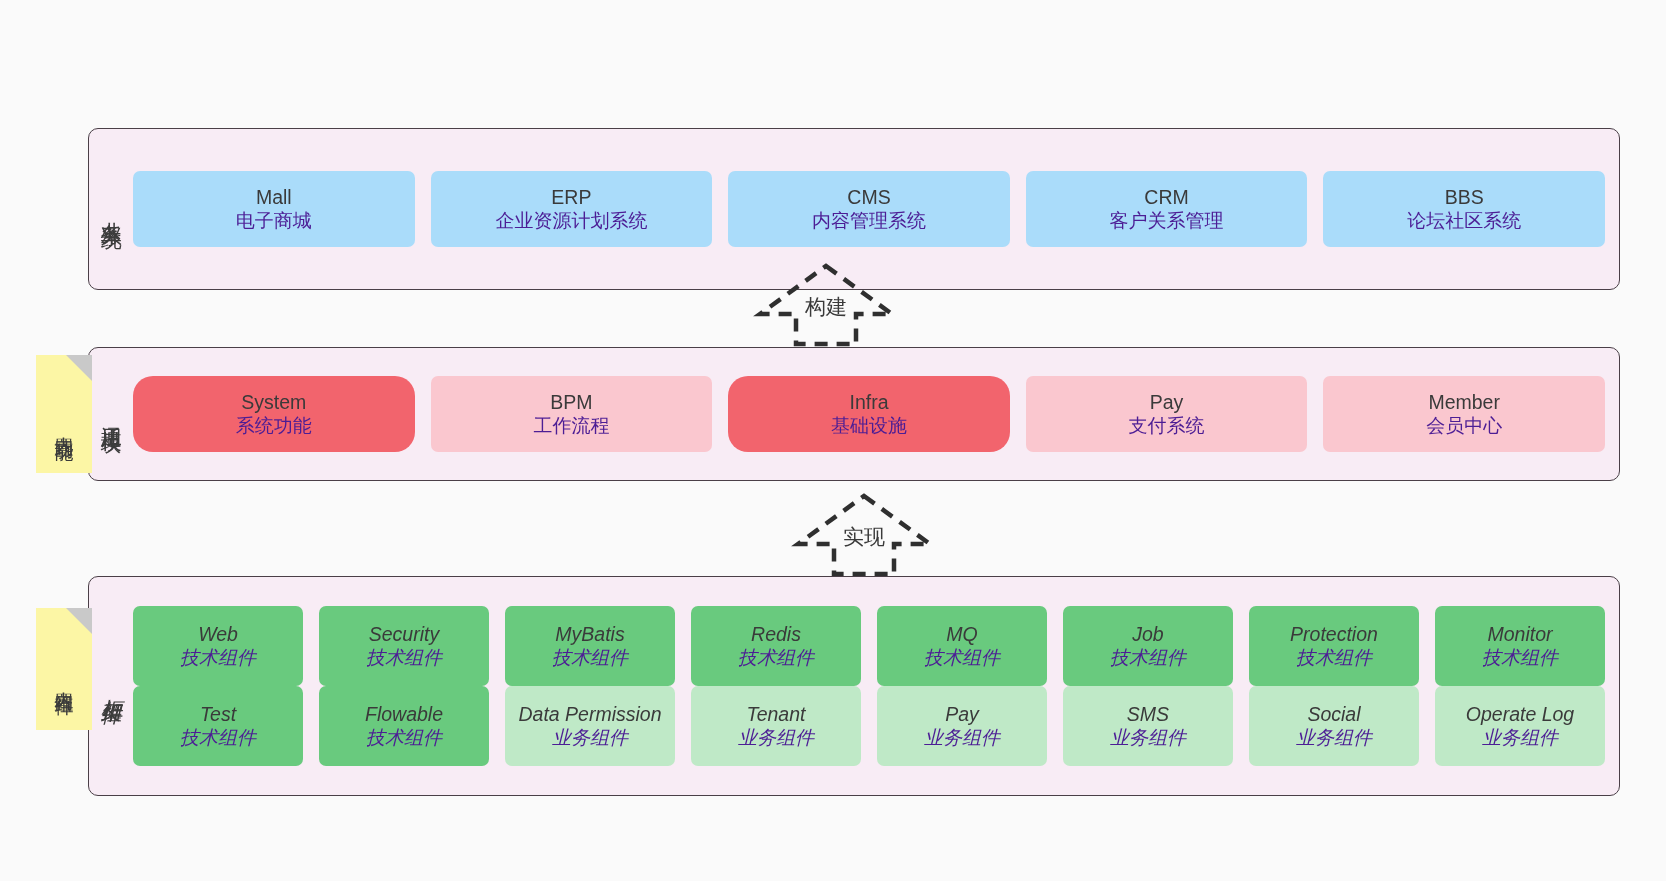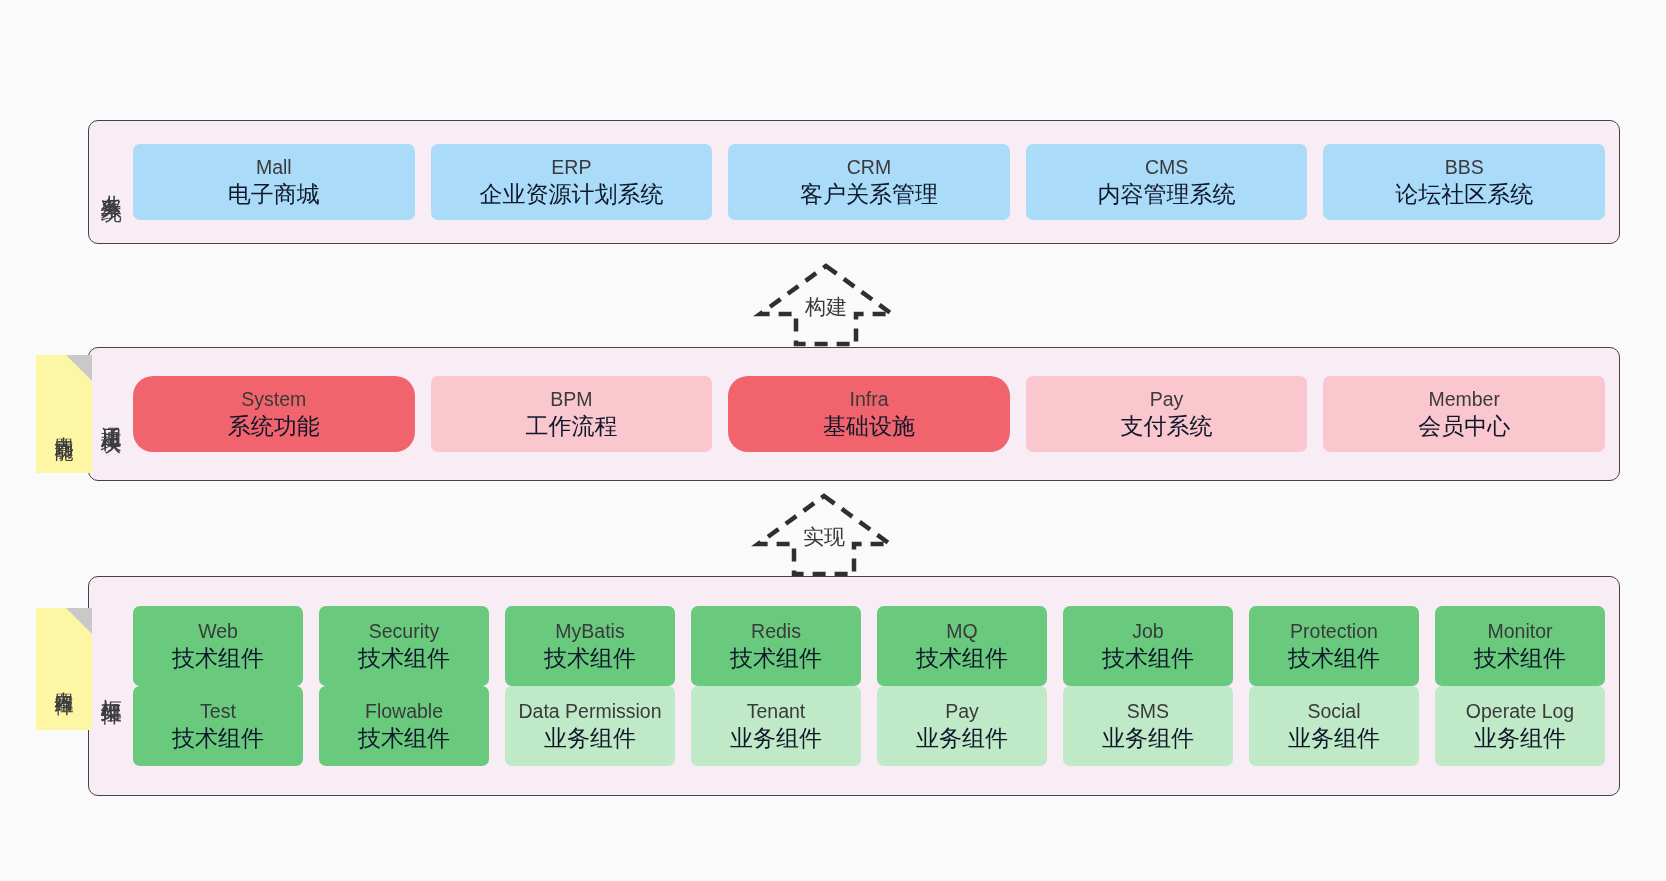--- a/index.html
+++ b/index.html
@@ -76,38 +76,38 @@
     text-align: center;
     line-height: 1.26;
     box-sizing: border-box;
     padding: 4px 6px;
   }
   .card .en {
     font-size: 19.5px;
     color: #3a3a3a;
   }
   .card .cn {
-    font-size: 23px;
-    color: #0f172a;
+    font-size: 19px;
+    color: #4c1d95;
   }
 
   .c-blue  { background: #aadcfa; }
   .c-red   { background: #f2646d; border-radius: 20px; }
   .c-pink  { background: #fac7cf; }
   .c-green { background: #69ca7e; }
   .c-lgreen{ background: #bfe9c7; }
 
   
-  #layer-business  { left: 88px;  top: 120px; width: 1532px; height: 124px; }
+  #layer-business  { left: 88px;  top: 128px; width: 1532px; height: 162px; }
   #layer-business .card { height: 76px; }
 
   #layer-common    { left: 88px;  top: 347px; width: 1532px; height: 134px; }
   #layer-common .card { height: 76px; }
 
-  #layer-framework { left: 88px;  top: 576px; width: 1532px; height: 220px; }
+  #layer-framework { left: 88px;  top: 576px; width: 1532px; height: 220px; font-style: italic; }
   #layer-framework .card { height: 80px; }
   #layer-framework .layer-title span { letter-spacing: 2px; }
 
   
   .note {
     position: absolute;
     width: 56px;
     background: #fcf6a5;
     display: flex;
     align-items: center;
@@ -144,21 +144,21 @@
     position: absolute;
     left: 50%;
     transform: translateX(-50%);
     font-size: 21px;
     color: #3a3a3a;
     background: transparent;
     white-space: nowrap;
   }
   #arrow-build   { left: 756px; top: 262px; }
   #arrow-build   .arrow-label { top: 31px; left: 50%; }
-  #arrow-implement { left: 754px; top: 492px; }
+  #arrow-implement { left: 794px; top: 492px; }
   #arrow-implement .arrow-label { top: 31px; left: 50%; }
 </style>
 </head>
 <body>
 
 <div class="canvas">
 
   <div class="layer" id="layer-business">
     <div class="layer-title">
       <span>业务系统</span>
@@ -167,26 +167,26 @@
       <div class="row">
         <div class="card c-blue">
           <div class="en">Mall</div>
           <div class="cn">电子商城</div>
         </div>
         <div class="card c-blue">
           <div class="en">ERP</div>
           <div class="cn">企业资源计划系统</div>
         </div>
         <div class="card c-blue">
+          <div class="en">CMS</div>
+          <div class="cn">内容管理系统</div>
+        </div>
+        <div class="card c-blue">
           <div class="en">CRM</div>
           <div class="cn">客户关系管理</div>
-        </div>
-        <div class="card c-blue">
-          <div class="en">CMS</div>
-          <div class="cn">内容管理系统</div>
         </div>
         <div class="card c-blue">
           <div class="en">BBS</div>
           <div class="cn">论坛社区系统</div>
         </div>
       </div>
     </div>
   </div>
 
   <div class="arrow" id="arrow-build">

